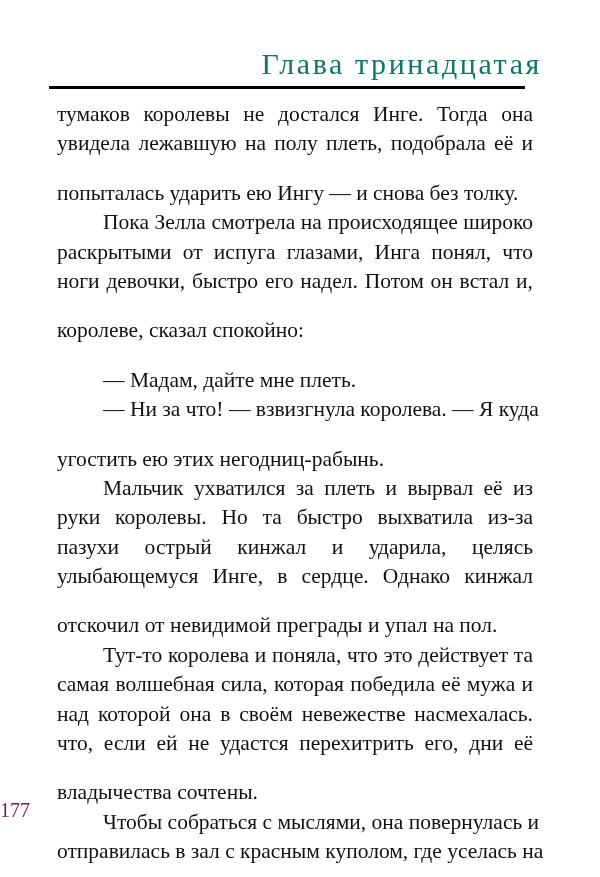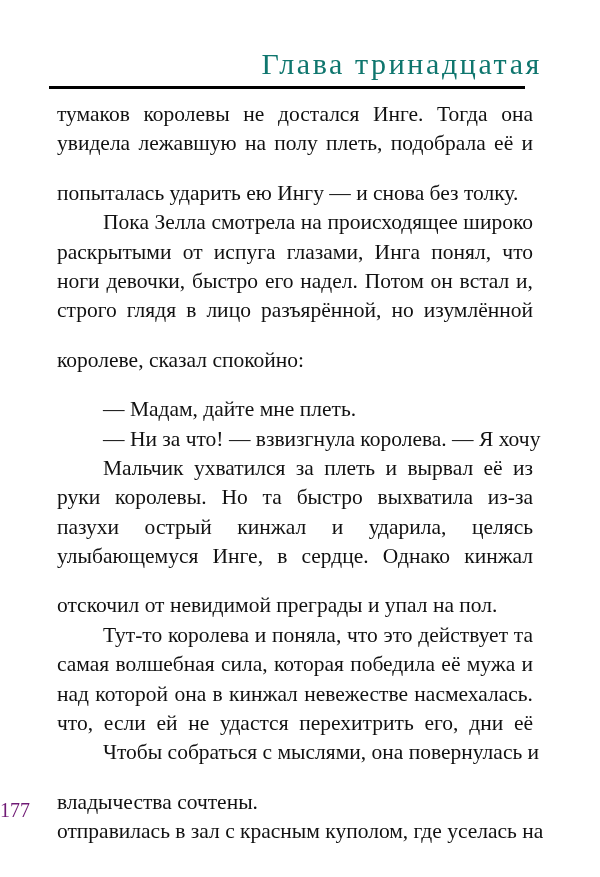--- a/index.html
+++ b/index.html
@@ -77,37 +77,37 @@
 
   <div class="body-text">
 
     <span class="line">тумаков королевы не достался Инге. Тогда она</span>
     <span class="line">увидела лежавшую на полу плеть, подобрала её и</span>
     <span class="line last">попыталась ударить ею Ингу — и снова без толку.</span>
 
     <span class="line indent">Пока Зелла смотрела на происходящее широко</span>
     <span class="line">раскрытыми от испуга глазами, Инга понял, что</span>
     <span class="line">ноги девочки, быстро его надел. Потом он встал и,</span>
-    <span class="line">строго глядя в лицо разъярённой, но изумлённой</span>
     <span class="line last">королеве, сказал спокойно:</span>
 
     <span class="line indent last">— Мадам, дайте мне плеть.</span>
 
-    <span class="line indent">— Ни за что! — взвизгнула королева. — Я хочу</span>
+    <span class="line indent">— Ни за что! — взвизгнула королева. — Я куда</span>
+    <span class="line last">угостить ею этих негодниц-рабынь.</span>
 
     <span class="line indent">Мальчик ухватился за плеть и вырвал её из</span>
     <span class="line">руки королевы. Но та быстро выхватила из-за</span>
     <span class="line">пазухи острый кинжал и ударила, целясь</span>
     <span class="line">улыбающемуся Инге, в сердце. Однако кинжал</span>
     <span class="line last">отскочил от невидимой преграды и упал на пол.</span>
 
     <span class="line indent">Тут-то королева и поняла, что это действует та</span>
     <span class="line">самая волшебная сила, которая победила её мужа и</span>
-    <span class="line">над которой она в кинжал невежестве насмехалась.</span>
+    <span class="line">над которой она в своём невежестве насмехалась.</span>
     <span class="line">что, если ей не удастся перехитрить его, дни её</span>
+    <span class="line last">владычества сочтены.</span>
+
     <span class="line indent">Чтобы собраться с мыслями, она повернулась и</span>
-
-    <span class="line last">владычества сочтены.</span>
     <span class="line">отправилась в зал с красным куполом, где уселась на</span>
   </div>
 
   <div class="folio">177</div>
 </div>
 
 </body></html>

